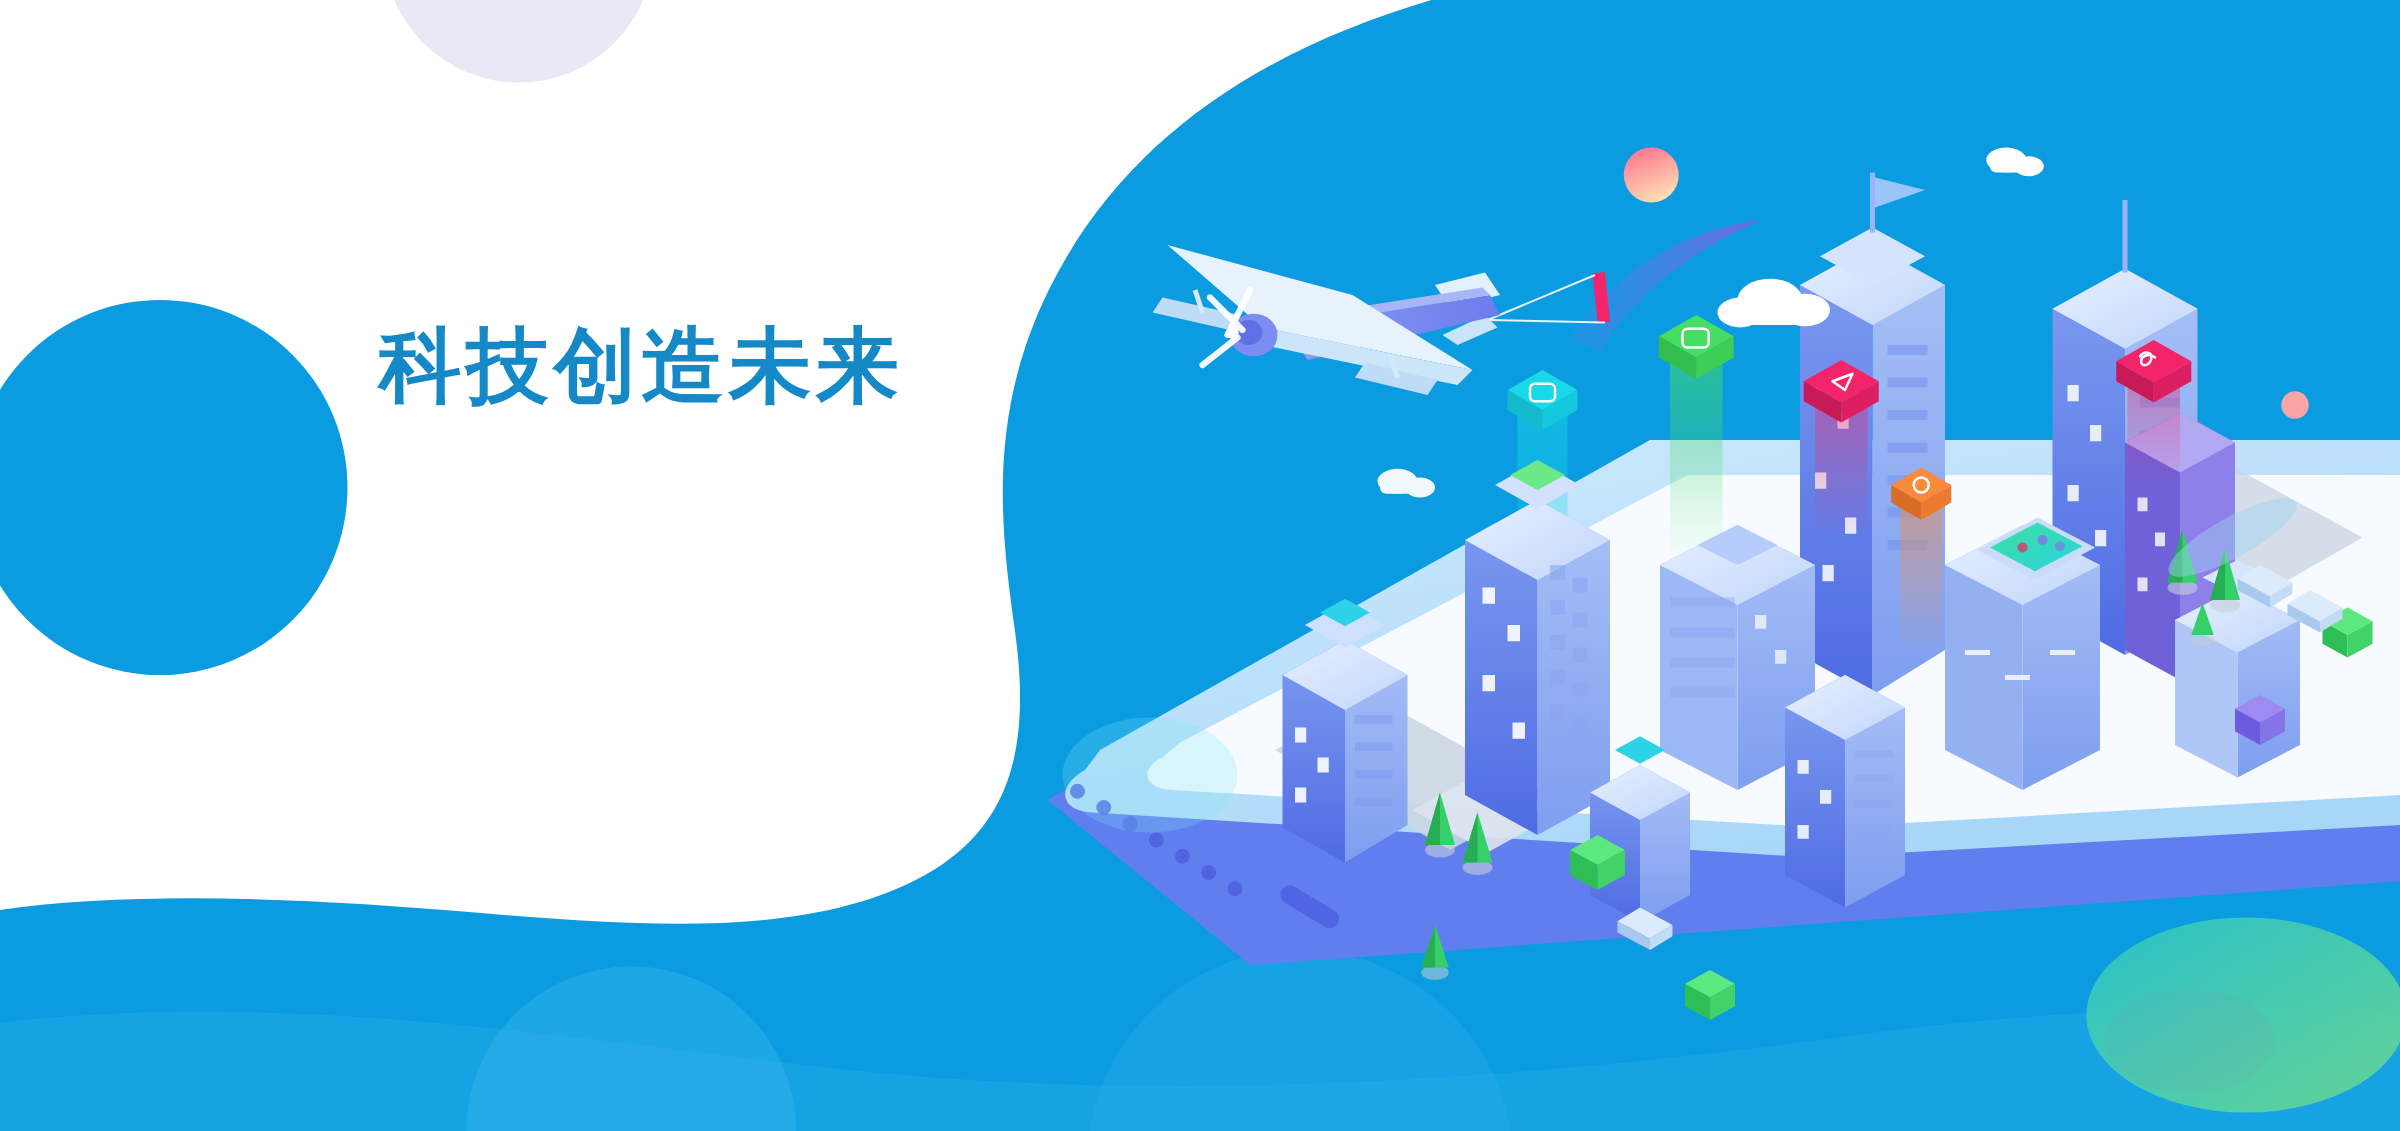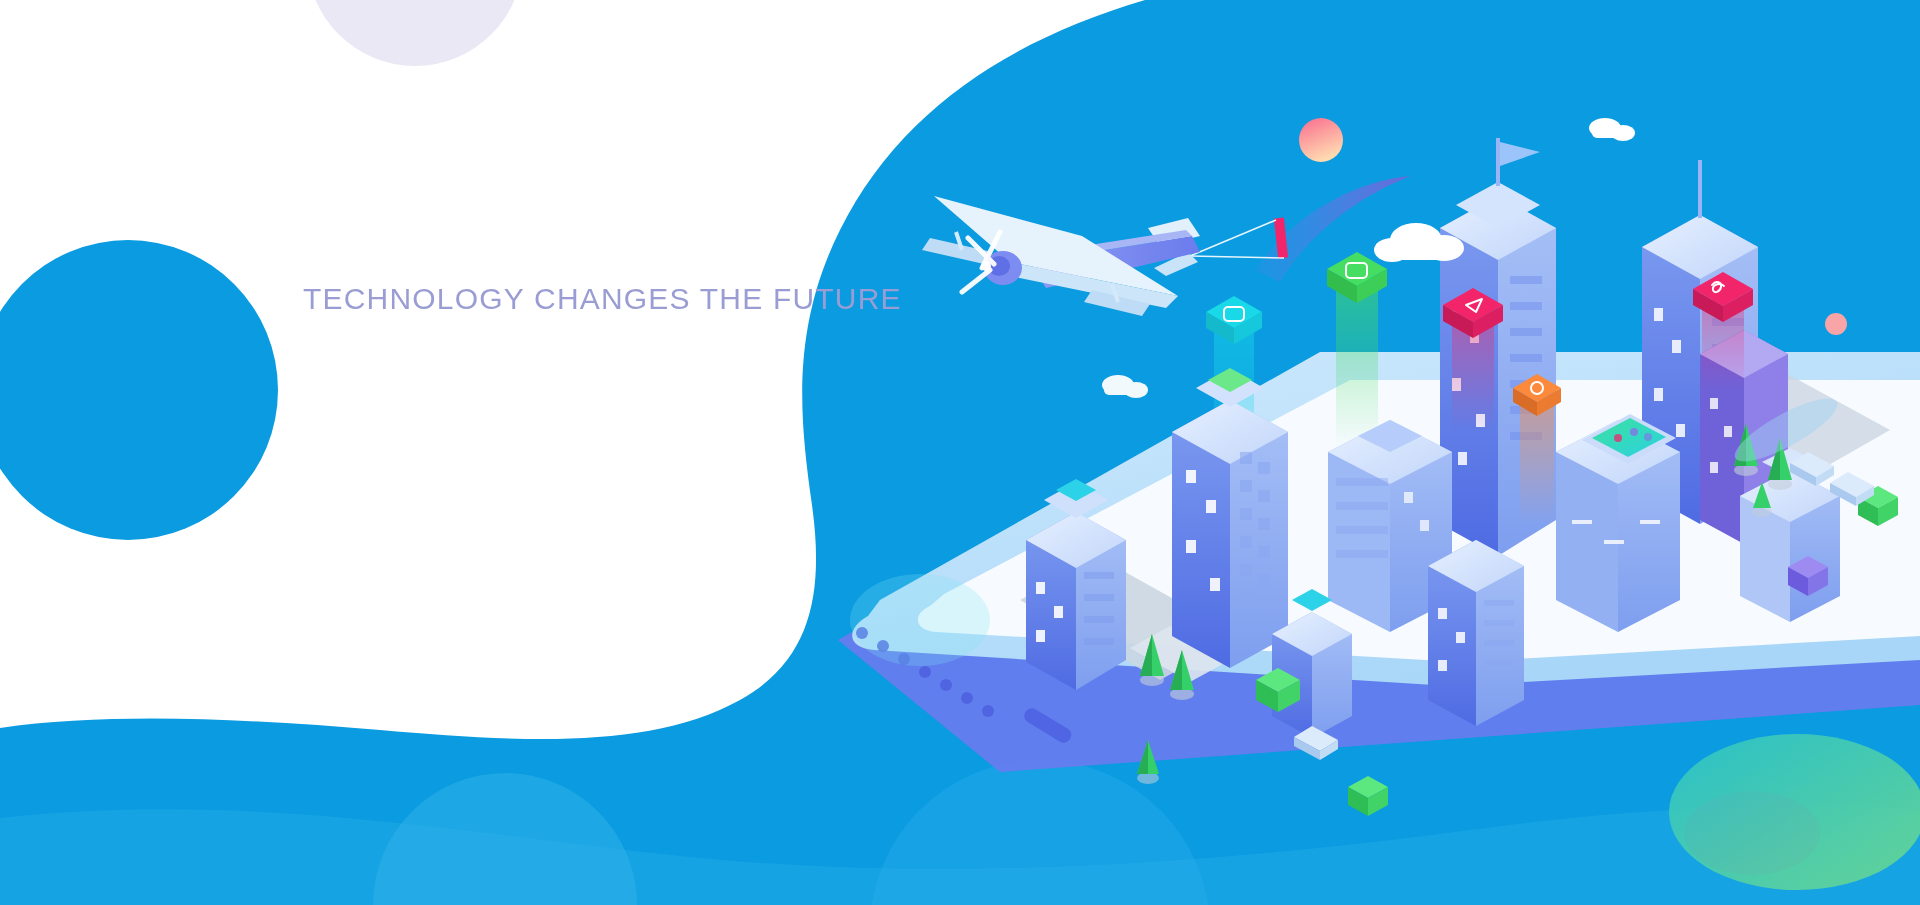--- a/index.html
+++ b/index.html
@@ -518,16 +518,16 @@
           <rect x="1104" y="385" width="42" height="10" rx="5"></rect>
         </g>
       </g>
 
       <ellipse cx="1786" cy="430" rx="58" ry="16" fill="#9FD3F4" opacity="0.45" transform="rotate(-29 1786 430)"></ellipse>
 
     </svg>
   </div>
 
   <div id="copy">
-    <div class="subline">TECHNOLOGY CHANGES THE FUTURE</div>
+    <div class="headline">科技创造未来</div>
   </div>
 
 </div>
 
 </body></html>

